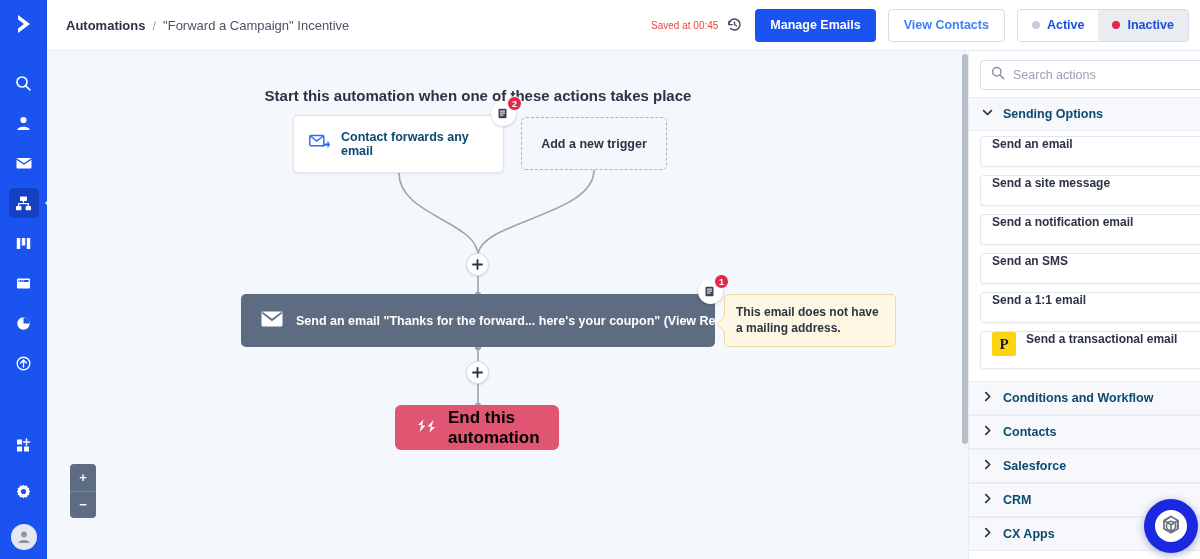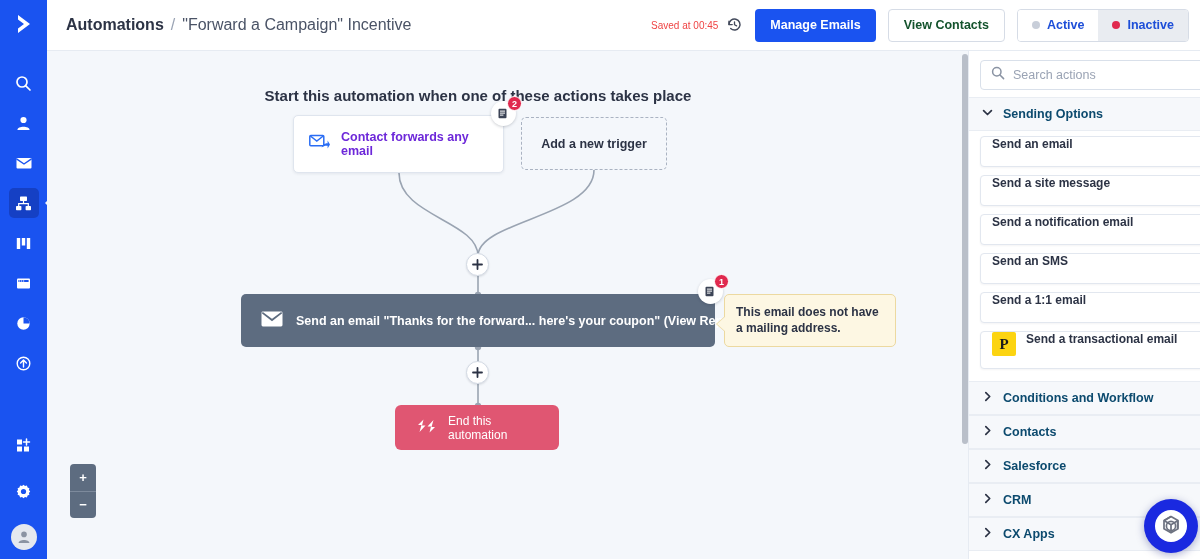--- a/index.html
+++ b/index.html
@@ -35,32 +35,32 @@
     width: 26px; height: 26px; border-radius: 50%; background: #e4e8ef;
     display: flex; align-items: center; justify-content: center; margin-top: 18px; cursor: pointer;
   }
 
   
   #header {
     position: absolute; left: 47px; top: 0; width: 1153px; height: 51px;
     background: #ffffff; border-bottom: 1px solid #e6ebf2;
     display: flex; align-items: center; padding: 0 11px 0 19px;
   }
-  #breadcrumb { display: flex; align-items: center; font-size: 16px; color: #40475a; white-space: nowrap; }
+  #breadcrumb { display: flex; align-items: center; font-size: 13px; color: #40475a; white-space: nowrap; }
   #breadcrumb .crumb-root { font-weight: bold; color: #2c3345; }
   #breadcrumb .crumb-sep { margin: 0 7px; color: #9aa3b4; }
   #breadcrumb .crumb-cur { color: #4a5366; }
   #hdr-right { margin-left: auto; display: flex; align-items: center; gap: 12px; }
   #saved-wrap { display: flex; align-items: center; gap: 8px; font-size: 10px; color: #ef4444; }
   .btn {
     height: 33px; border-radius: 4px; font-size: 12.5px; font-weight: bold;
     display: flex; align-items: center; justify-content: center; padding: 0 15px; cursor: pointer;
   }
   #btn-manage { background: #1a53f0; color: #fff; }
-  #btn-contacts { background: #fff; color: #14532d; border: 1px solid #d6dce6; }
+  #btn-contacts { background: #fff; color: #3b82f6; border: 1px solid #d6dce6; }
   #status-toggle { display: flex; height: 33px; border: 1px solid #d6dce6; border-radius: 4px; overflow: hidden; }
   .status-seg {
     display: flex; align-items: center; gap: 7px; padding: 0 14px;
     font-size: 12.5px; font-weight: bold; color: #1d4ed8; cursor: pointer; background: #fff;
   }
   .status-seg.sel { background: #e9ecf1; }
   .dot { width: 8px; height: 8px; border-radius: 50%; }
 
   
   #canvas {
@@ -73,21 +73,21 @@
   }
   #wires { position: absolute; left: 0; top: 0; }
 
   .node { position: absolute; }
   #trigger-card {
     left: 246px; top: 64px; width: 211px; height: 58px;
     background: #fff; border: 1px solid #dfe5ee; border-radius: 5px;
     box-shadow: 0 1px 3px rgba(30,40,60,.08);
     display: flex; align-items: center; gap: 11px; padding: 0 15px; cursor: pointer;
   }
-  #trigger-card .lbl { font-size: 12.5px; font-weight: bold; color: #6d28d9; }
+  #trigger-card .lbl { font-size: 12.5px; font-weight: bold; color: #0c4a6e; }
   #add-trigger {
     left: 474px; top: 66px; width: 146px; height: 53px;
     border: 1.6px dashed #aab3c2; border-radius: 5px; background: transparent;
     display: flex; align-items: center; justify-content: center; cursor: pointer;
   }
   #add-trigger .lbl { font-size: 12.5px; font-weight: bold; color: #3b4considered; }
   #add-trigger .lbl { color: #2c3345; }
 
   .badge-chip {
     position: absolute; width: 25px; height: 25px; border-radius: 50%;
@@ -129,21 +129,21 @@
     border-top: 8px solid transparent; border-bottom: 8px solid transparent;
   }
   #tooltip::before { left: -9px; border-right: 9px solid #ecd9a0; }
   #tooltip::after { left: -8px; border-right: 9px solid #fdf7e3; }
 
   #end-node {
     left: 348px; top: 354px; width: 164px; height: 45px;
     background: #e05672; border-radius: 6px; display: flex; align-items: center;
     gap: 12px; padding: 0 21px; cursor: pointer; z-index: 2;
   }
-  #end-node .lbl { font-size: 12px; font-weight: normal; color: #ffffff; }
+  #end-node .lbl { font-size: 17px; font-weight: bold; color: #000000; }
 
   #zoom-ctrl {
     position: absolute; left: 23px; top: 413px; width: 26px; height: 54px;
     background: #5d6c80; border-radius: 4px; display: flex; flex-direction: column;
     overflow: hidden;
   }
   .zoom-b {
     flex: 1; display: flex; align-items: center; justify-content: center;
     color: #fff; font-size: 13px; font-weight: bold; cursor: pointer;
   }

